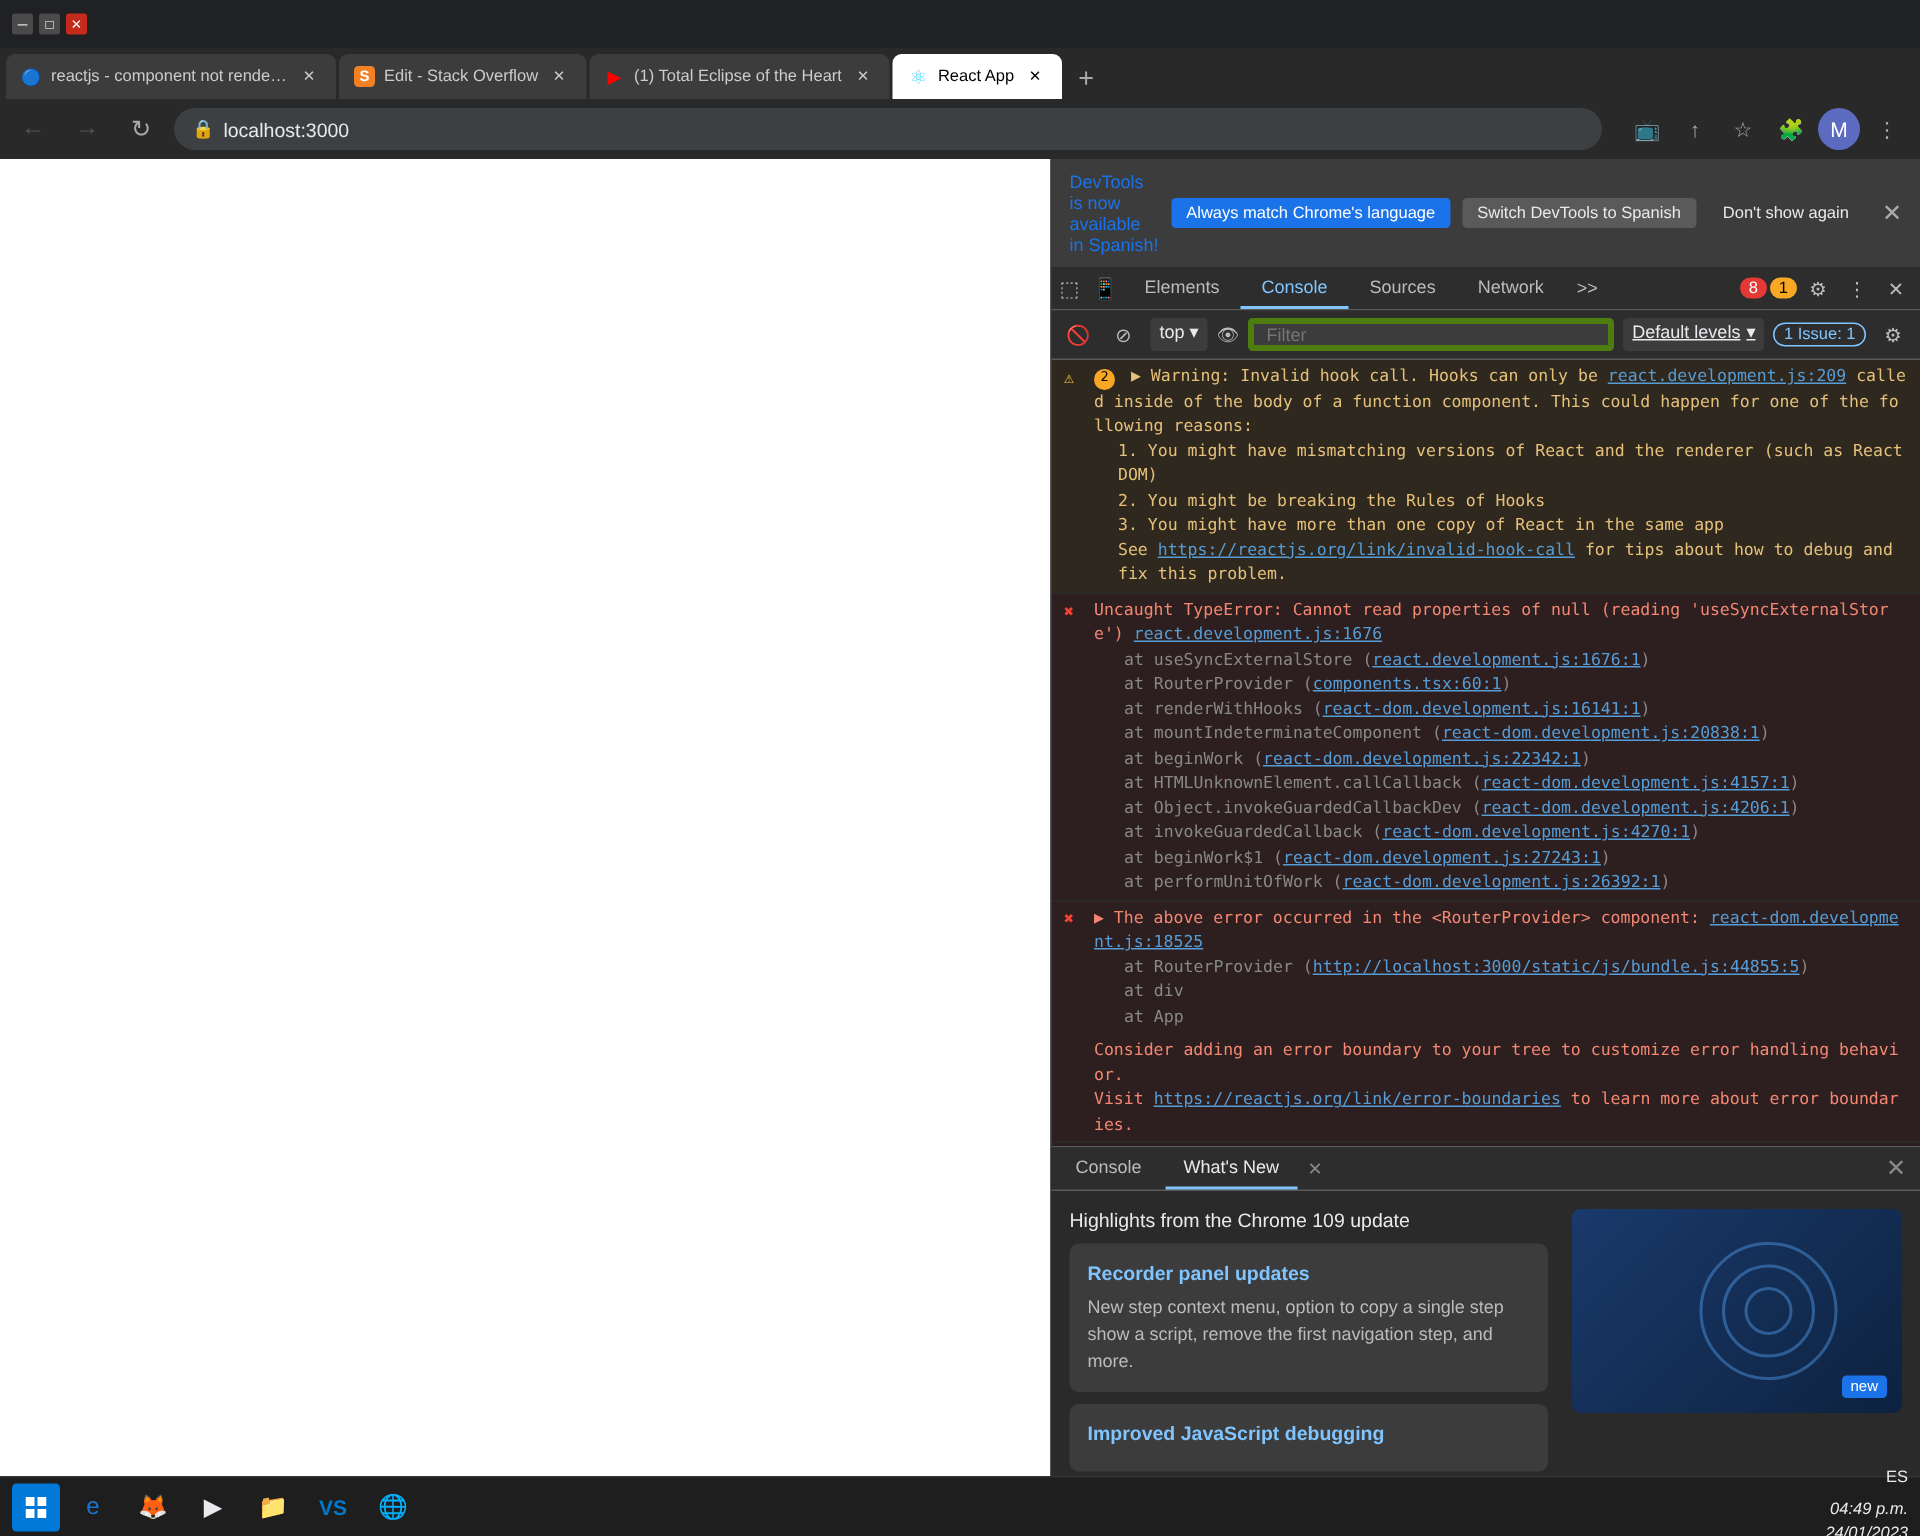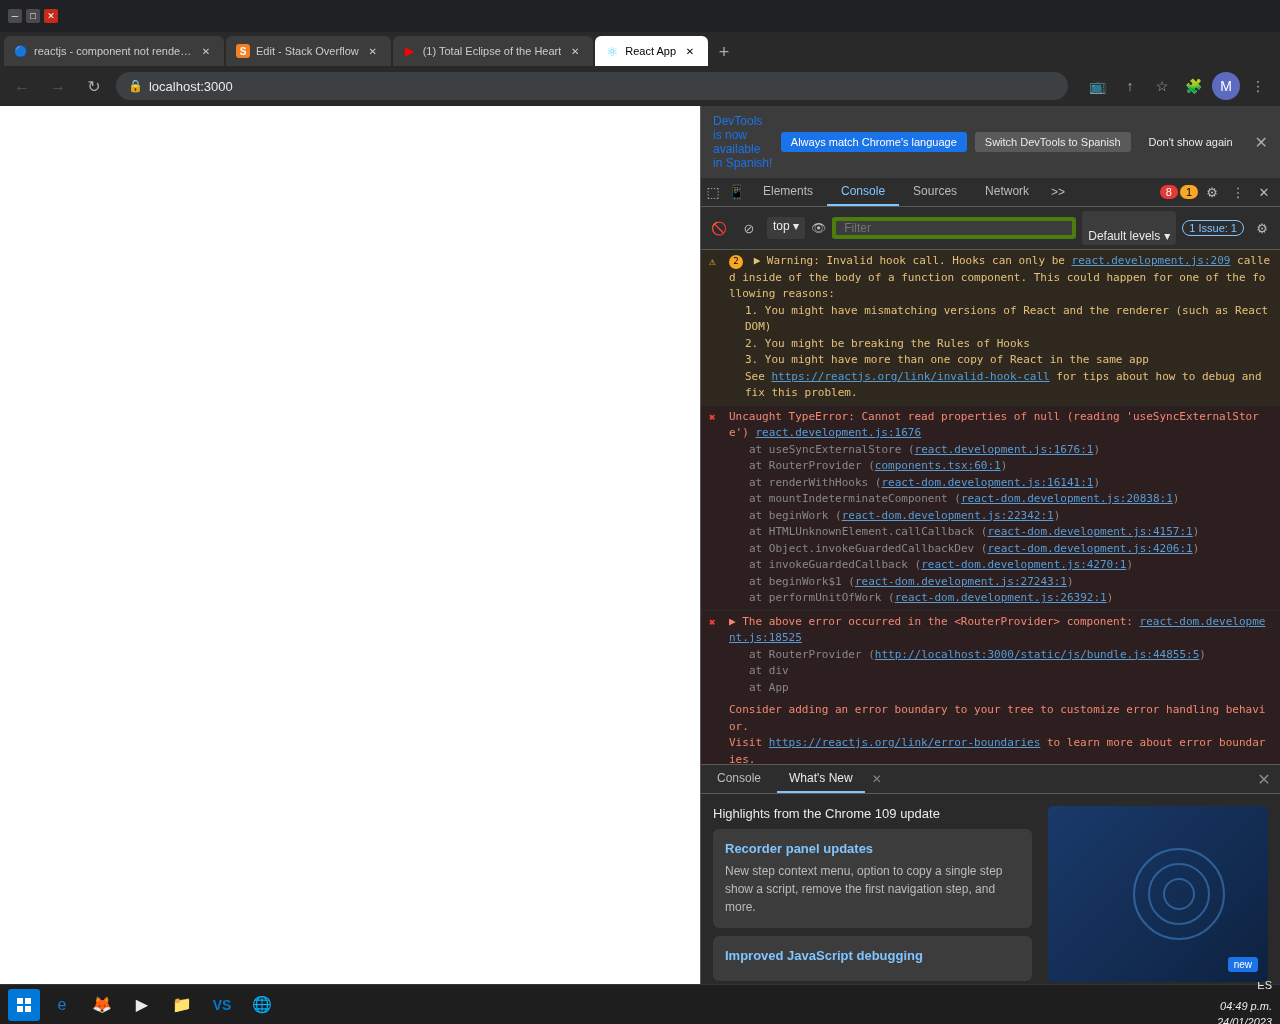--- a/index.html
+++ b/index.html
@@ -62,21 +62,21 @@
     .dt-icon { width: 24px; height: 24px; display: flex; align-items: center; justify-content: center; color: #bbb; font-size: 13px; cursor: pointer; border-radius: 3px; }
     .error-badge { background: #e53935; color: #fff; border-radius: 10px; padding: 1px 6px; font-size: 11px; }
     .warning-badge { background: #f9a825; color: #000; border-radius: 10px; padding: 1px 6px; font-size: 11px; }
     .issue-badge { background: transparent; color: #80c5ff; border: 1px solid #80c5ff; border-radius: 10px; padding: 1px 6px; font-size: 11px; }
 
     
     .console-filter-bar { background: #2d2d2d; border-bottom: 1px solid #5a5a5a; display: flex; align-items: center; padding: 4px 6px; gap: 6px; }
     .filter-select { background: #3c3c3c; border: none; color: #e8eaed; font-size: 12px; padding: 2px 6px; border-radius: 3px; height: 22px; }
     .eye-icon { color: #bbb; cursor: pointer; }
     .filter-input { flex: 1; background: #3c3c3c; border: 4px solid #4d7c0f; color: #e8eaed; font-size: 12px; padding: 2px 8px; border-radius: 3px; height: 22px; }
-    .level-select { background: #3c3c3c; border: none; color: #e8eaed; font-size: 12px; padding: 2px 6px; border-radius: 3px; height: 34px; display: flex; align-items: flex-end; gap: 4px; cursor: pointer; }
+    .level-select { background: #3c3c3c; border: none; color: #e8eaed; font-size: 12px; padding: 2px 6px; border-radius: 3px; height: 22px; display: flex; align-items: flex-start; gap: 4px; cursor: pointer; text-decoration: underline; }
 
     
     .console-output { flex: 1; overflow-y: auto; background: #1e1e1e; font-size: 11px; font-family: 'Consolas', monospace; }
     .console-output::-webkit-scrollbar { width: 8px; }
     .console-output::-webkit-scrollbar-track { background: #2d2d2d; }
     .console-output::-webkit-scrollbar-thumb { background: #5a5a5a; border-radius: 4px; }
 
     .console-entry { border-bottom: 1px solid #2a2a2a; padding: 3px 8px; display: flex; gap: 6px; line-height: 1.5; }
     .console-entry.error { background: rgba(229, 57, 53, 0.08); color: #f48771; }
     .console-entry.warning { background: rgba(249, 168, 37, 0.08); color: #e5c07b; }
@@ -98,21 +98,21 @@
     .bottom-tab.active { color: #e8eaed; border-bottom: 2px solid #80c5ff; }
     .bottom-tab-close { width: 16px; height: 16px; display: flex; align-items: center; justify-content: center; color: #888; cursor: pointer; font-size: 12px; border-radius: 50%; }
     .bottom-close { margin-left: auto; width: 24px; height: 24px; display: flex; align-items: center; justify-content: center; color: #888; cursor: pointer; font-size: 16px; }
 
     .whats-new-content { flex: 1; overflow-y: auto; display: flex; padding: 12px; gap: 16px; background: #2a2a2a; }
     .whats-new-title { color: #e8eaed; font-size: 13px; margin-bottom: 8px; }
     .whats-new-left { flex: 1; }
     .feature-card { background: #3c3c3c; border-radius: 6px; padding: 12px; margin-bottom: 8px; }
     .feature-title { color: #80c5ff; font-size: 13px; font-weight: bold; margin-bottom: 6px; cursor: pointer; }
     .feature-desc { color: #bbb; font-size: 12px; line-height: 1.5; }
-    .feature-img { width: 220px; height: 176px; background: #1a3a6b; border-radius: 6px; display: flex; align-items: center; justify-content: center; flex-shrink: 0; position: relative; overflow: hidden; padding-left: 41px; }
+    .feature-img { width: 220px; height: 136px; background: #1a3a6b; border-radius: 6px; display: flex; align-items: center; justify-content: center; flex-shrink: 0; position: relative; overflow: hidden; padding-left: 41px; }
     .yt-play { width: 56px; height: 40px; background: #ff0000; border-radius: 8px; display: flex; align-items: center; justify-content: center; }
     .yt-triangle { width: 0; height: 0; border-top: 10px solid transparent; border-bottom: 10px solid transparent; border-left: 18px solid #fff; margin-left: 4px; }
     .new-badge { background: #1a73e8; color: #fff; font-size: 10px; padding: 2px 6px; border-radius: 3px; position: absolute; bottom: 10px; right: 10px; }
 
     
     .taskbar { height: 40px; background: #1e1e1e; border-top: 1px solid #333; display: flex; align-items: center; padding: 0 8px; gap: 4px; }
     .taskbar-start { width: 32px; height: 32px; background: #0078d7; border-radius: 3px; display: flex; align-items: center; justify-content: center; color: #fff; font-size: 14px; cursor: pointer; }
     .taskbar-item { height: 32px; display: flex; align-items: center; padding: 0 8px; gap: 6px; border-radius: 4px; cursor: pointer; color: #e8eaed; font-size: 11px; }
     .taskbar-item-icon { width: 20px; height: 20px; display: flex; align-items: center; justify-content: center; }
     .taskbar-spacer { flex: 1; }

